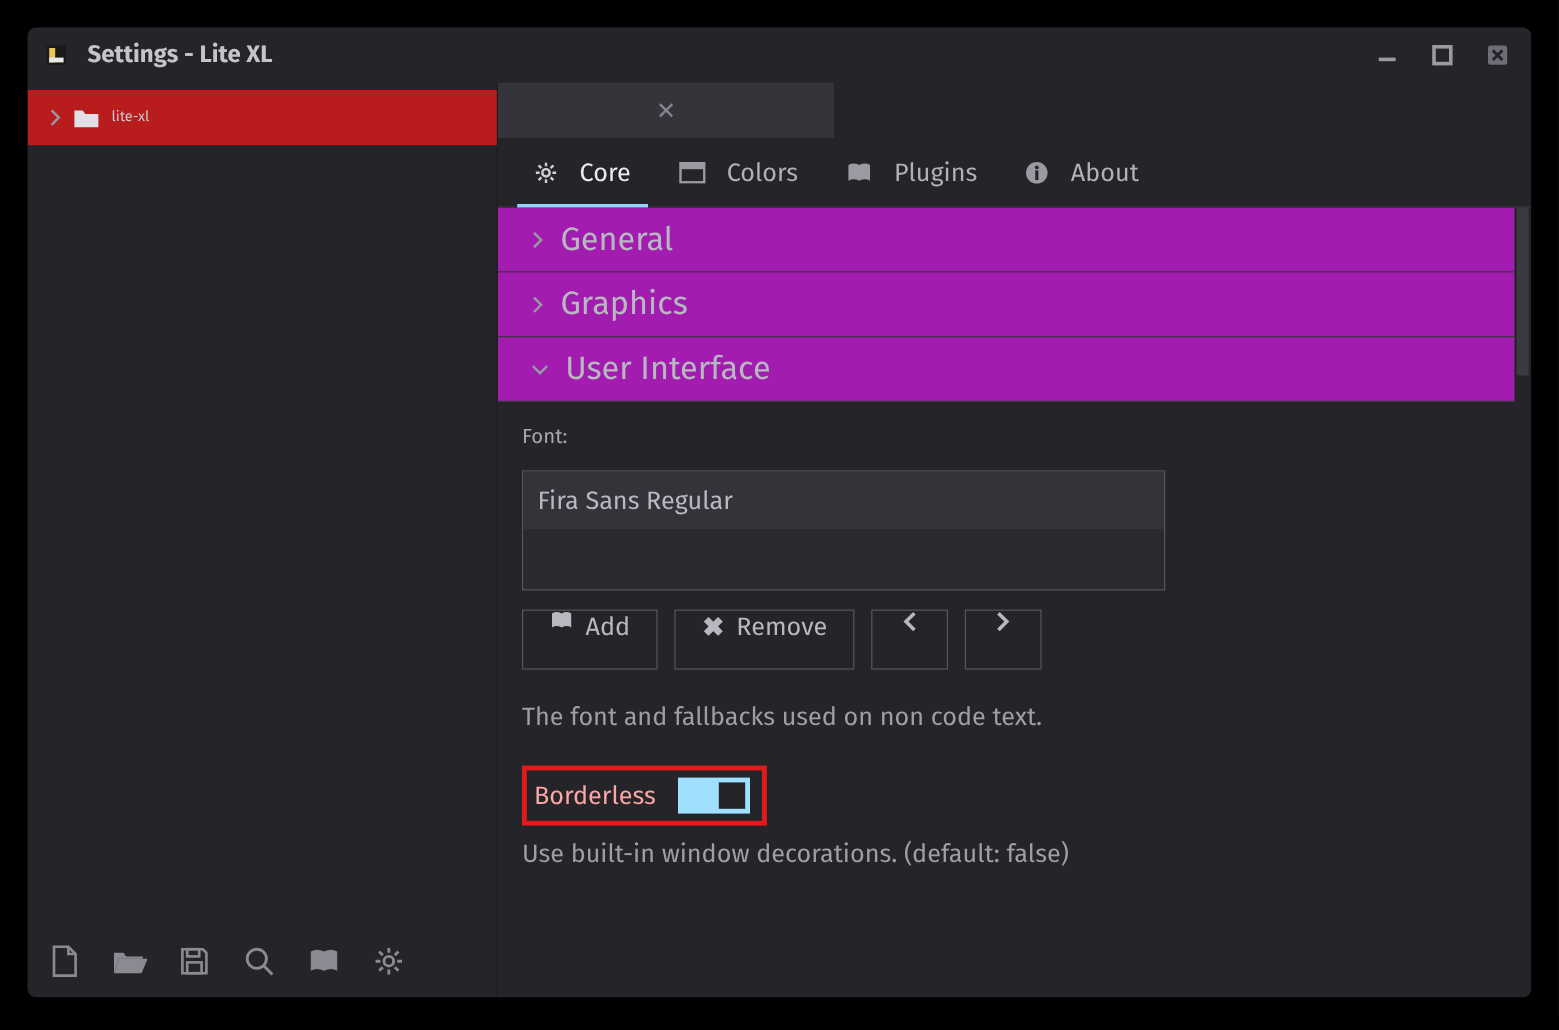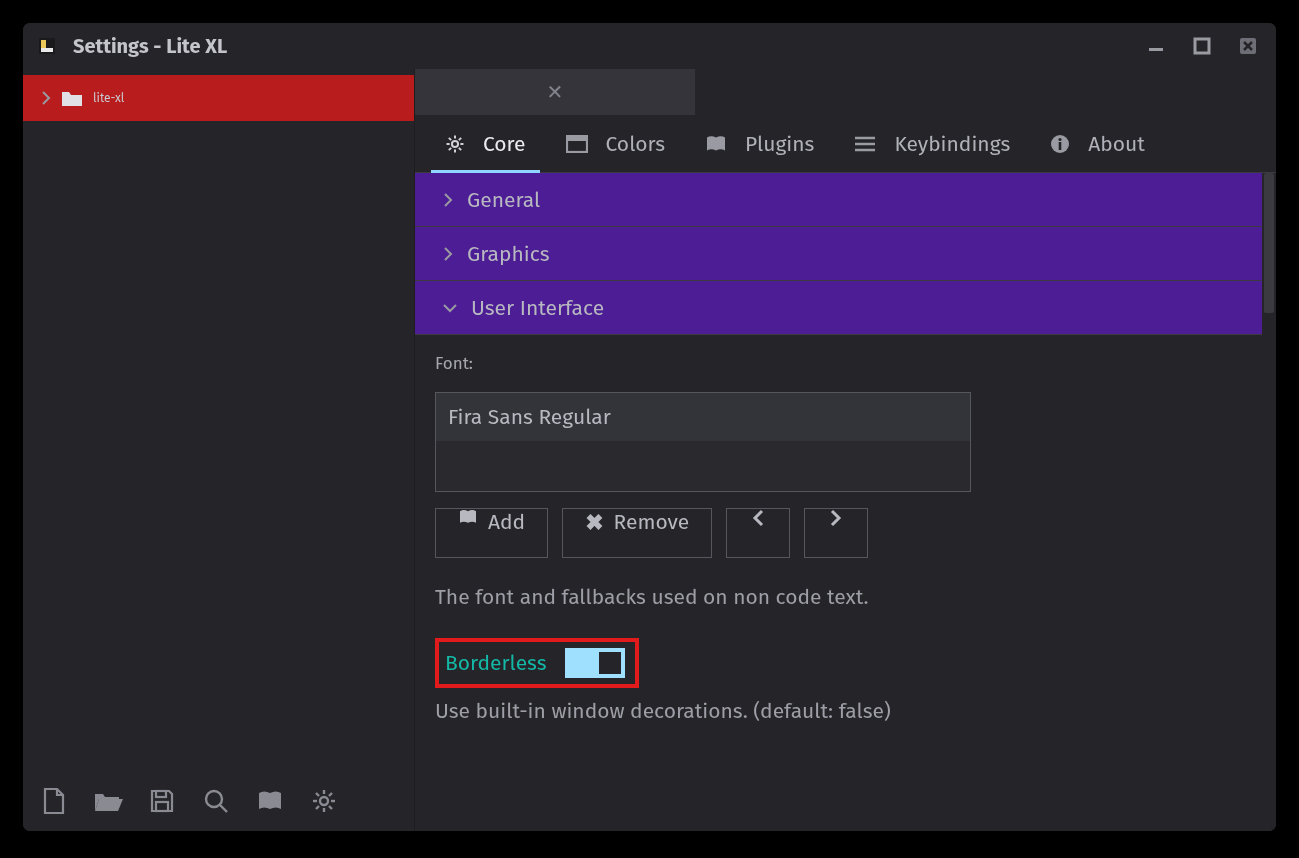--- a/index.html
+++ b/index.html
@@ -188,24 +188,24 @@
     border-radius: 2px;
   }
 
   .section-header {
     height: 54px;
     display: flex;
     align-items: center;
     padding-left: 28px;
     gap: 14px;
     color: #b8b8c0;
-    font-size: 21px;
+    font-size: 27px;
     border-bottom: 1px solid #3a3a40;
     cursor: pointer;
-    background: #4c1d95;
+    background: #a21caf;
   }
   .section-header .chev { color:#9a9aa2; }
 
   .section-body {
     padding: 18px 20px 10px 20px;
     color: #a6a6af;
   }
   .field-label {
     font-size: 17px;
     margin-bottom: 18px;
@@ -258,21 +258,21 @@
     display: flex;
     align-items: center;
     gap: 18px;
     border: 4px solid #e11b1b;
     padding: 6px 10px 6px 6px;
     width: fit-content;
     margin-bottom: 10px;
   }
   .toggle-label {
     font-size: 21px;
-    color: #14b8a6;
+    color: #fca5a5;
   }
   .toggle {
     width: 60px;
     height: 30px;
     background: #9fe0ff;
     position: relative;
     cursor: pointer;
   }
   .toggle .knob {
     position: absolute;
@@ -428,32 +428,20 @@
         <div class="stg-tab">
           <span class="icon">
             <svg width="22" height="18" viewBox="0 0 26 22">
                 <path d="M2 3 Q7 0 13 3 Q19 0 24 3 L24 19 Q19 16 13 19 Q7 16 2 19 Z" fill="currentColor"></path>
               </svg>
           </span>
           <span>Plugins</span>
         </div>
         <div class="stg-tab">
           <span class="icon">
-            <svg width="22" height="18" viewBox="0 0 22 18">
-                <g stroke="currentColor" stroke-width="2.6">
-                  <path d="M1 3 L21 3"></path>
-                  <path d="M1 9 L21 9"></path>
-                  <path d="M1 15 L21 15"></path>
-                </g>
-              </svg>
-          </span>
-          <span>Keybindings</span>
-        </div>
-        <div class="stg-tab">
-          <span class="icon">
             <svg width="20" height="20" viewBox="0 0 20 20">
                 <circle cx="10" cy="10" r="9" fill="currentColor"></circle>
                 <circle cx="10" cy="5.5" r="1.6" fill="#252529"></circle>
                 <rect x="8.7" y="8" width="2.6" height="8" fill="#252529"></rect>
               </svg>
           </span>
           <span>About</span>
         </div>
       </div>
 

